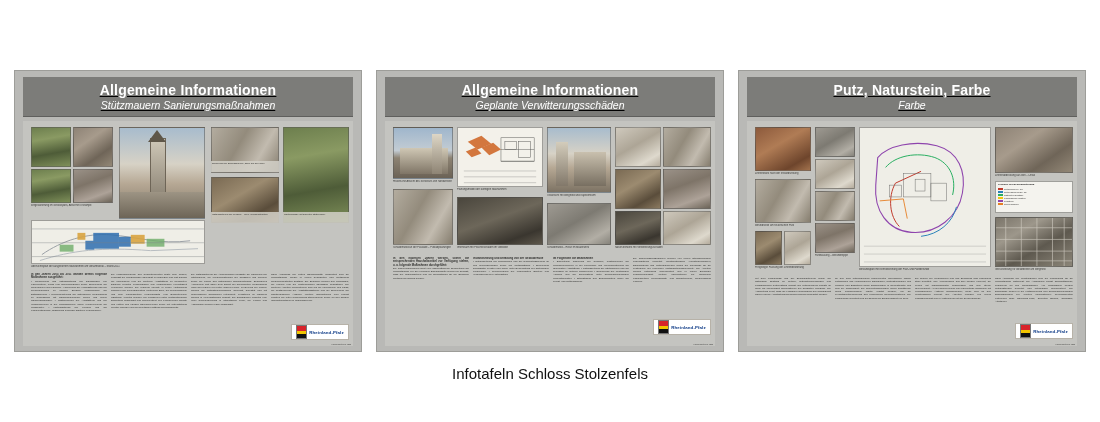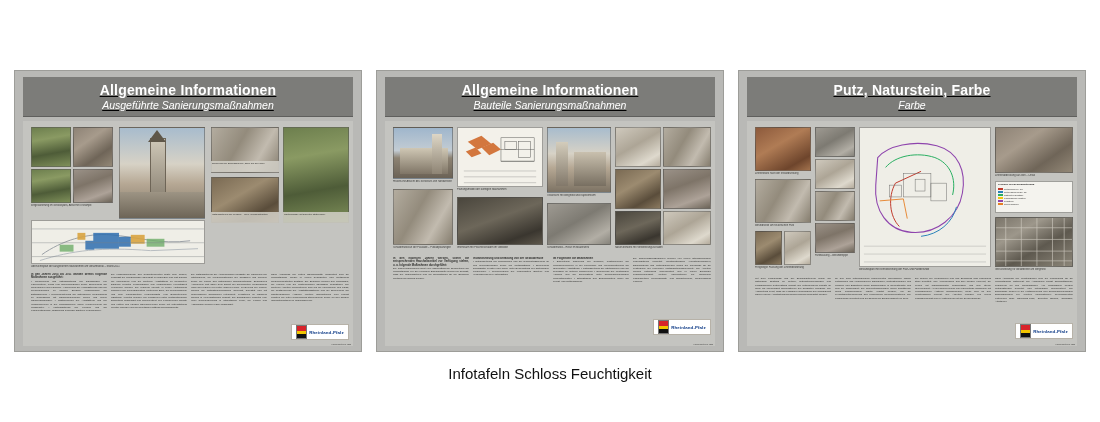--- a/index.html
+++ b/index.html
@@ -171,21 +171,21 @@
 </head>
 <body>
 
 <div class="page">
 
   <div class="panels">
 
     <div class="panel p1">
       <div class="panel-header">
         <div class="panel-title">Allgemeine Informationen</div>
-        <div class="panel-subtitle">Ausgeführte Sanierungsmaßnahmen</div>
+        <div class="panel-subtitle">Stützmauern Sanierungsmaßnahmen</div>
       </div>
       <div class="panel-body">
 
         <div class="blk ph-green" style="left:8px;  top:6px;  width:40px; height:40px;"></div>
         <div class="blk ph-stone" style="left:50px; top:6px;  width:40px; height:40px;"></div>
         <div class="blk ph-green" style="left:8px;  top:48px; width:40px; height:34px;"></div>
         <div class="blk ph-stone2" style="left:50px; top:48px; width:40px; height:34px;"></div>
         <div class="caption-text" style="left:8px; top:83px; width:82px; height:14px;">Wegesanierung im Schlosspark, Abschnitt Ostrampe</div>
 
         <div class="blk ph-castle" style="left:96px; top:6px; width:86px; height:92px;">
@@ -263,21 +263,21 @@
           <div class="crest"></div>
           <span class="logo-text">Rheinland-Pfalz</span>
         </div>
         <div class="panel-footnote">Landesbetrieb LBB</div>
       </div>
     </div>
 
     <div class="panel p2">
       <div class="panel-header">
         <div class="panel-title">Allgemeine Informationen</div>
-        <div class="panel-subtitle">Bauteile Sanierungsmaßnahmen</div>
+        <div class="panel-subtitle">Geplante Verwitterungsschäden</div>
       </div>
       <div class="panel-body">
 
         <div class="blk ph-sky" style="left:8px; top:6px; width:60px; height:52px;">
           <div style="position:absolute;left:6px;bottom:4px;width:48px;height:26px;background:linear-gradient(180deg,#cfc7b4,#7f7566);"></div>
           <div style="position:absolute;left:38px;bottom:4px;width:10px;height:40px;background:linear-gradient(180deg,#ddd6c6,#8e8474);"></div>
         </div>
         <div class="caption-text" style="left:8px; top:59px; width:60px; height:7px;">Historische Ansicht des Schlosses von Nordwesten</div>
 
         <div class="blk ph-wall" style="left:8px; top:68px; width:60px; height:56px;"></div>
@@ -484,14 +484,14 @@
         <div class="logo-box" style="left:268px; top:202px; width:58px; height:16px;">
           <div class="crest"></div>
           <span class="logo-text">Rheinland-Pfalz</span>
         </div>
         <div class="panel-footnote">Landesbetrieb LBB</div>
       </div>
     </div>
 
   </div>
 
-  <div class="figure-caption">Infotafeln Schloss Feuchtigkeit</div>
+  <div class="figure-caption">Infotafeln Schloss Stolzenfels</div>
 </div>
 
 </body></html>

